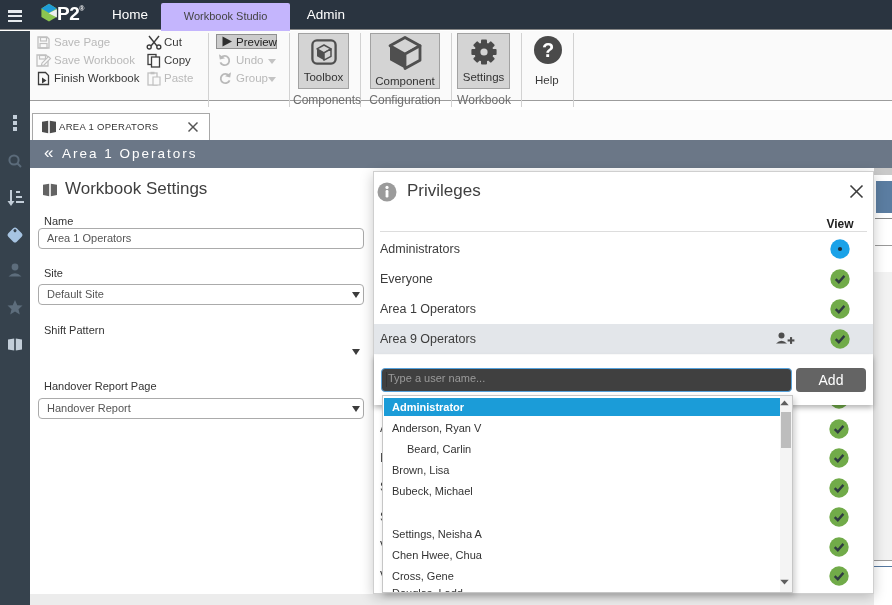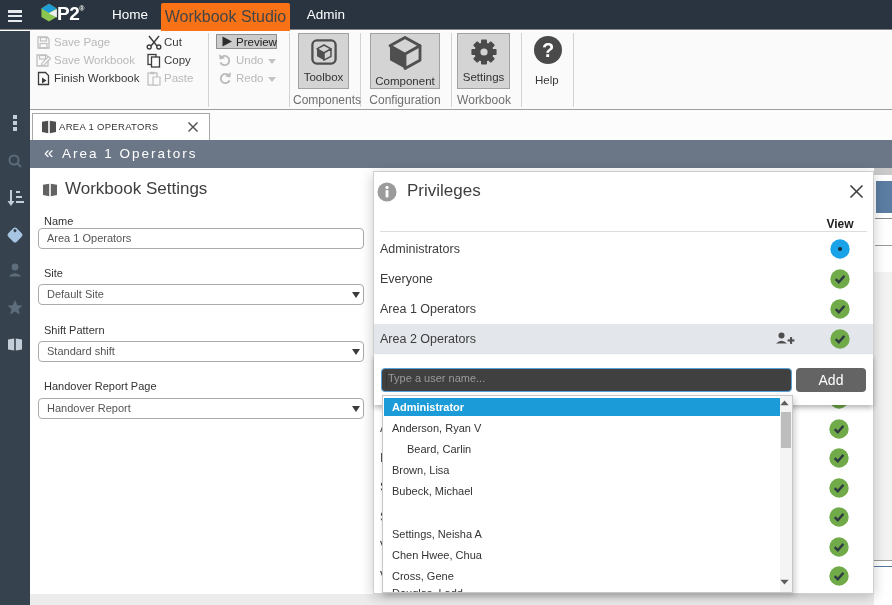--- a/index.html
+++ b/index.html
@@ -4,26 +4,26 @@
 <style>
   * { margin:0; padding:0; box-sizing:border-box; }
   html,body { width:892px; height:605px; overflow:hidden; background:#fff;
     font-family:"Liberation Sans", sans-serif; }
   .abs { position:absolute; }
   #stage { position:relative; width:892px; height:605px; }
   
   #topbar { left:0; top:0; width:892px; height:30px; background:#2a3440; border-bottom:1px solid #858585; }
   .hbar { position:absolute; left:8px; width:14px; height:2.5px; background:#e6eaee; }
   #navhome { left:102px; top:0; width:56px; height:30px; color:#fff; font-size:13.5px; line-height:29px; text-align:center; }
-  #navtab { left:161px; top:3px; width:129px; height:28px; background:#f97316; border-radius:2px 2px 0 0; color:#444; font-size:16px; line-height:27px; text-align:center; }
+  #navtab { left:161px; top:3px; width:129px; height:28px; background:#c4b5fd; border-radius:2px 2px 0 0; color:#444; font-size:11px; line-height:27px; text-align:center; }
   #navadmin { left:296px; top:0; width:60px; height:30px; color:#fff; font-size:13.5px; line-height:29px; text-align:center; }
   
   #sidebar { left:0; top:31px; width:30px; height:574px; background:#36424d; }
   
-  #ribbon { left:30px; top:31px; width:862px; height:79px; background:#fafafa; border-bottom:1px solid #9d9d9d; }
+  #ribbon { left:30px; top:31px; width:862px; height:70px; background:#fafafa; border-bottom:1px solid #9d9d9d; }
   .vsep { position:absolute; top:2px; width:1px; height:74px; background:#d2d2d2; }
   .rtxt { position:absolute; font-size:11.5px; color:#3a3a3a; white-space:nowrap; }
   .rdis { color:#b9b9b9; }
   .glabel { position:absolute; top:62px; font-size:12px; color:#6e6e6e; text-align:center; }
   .bigbtn { position:absolute; top:2px; height:56px; background:#d4d4d4; border:1px solid #a2a2a2; text-align:center; font-size:11.5px; color:#333; }
   .caret { position:absolute; width:0; height:0; border-left:4px solid transparent; border-right:4px solid transparent; border-top:5px solid #c3c3c3; }
   
   #tabbar { left:30px; top:110px; width:862px; height:30px; background:#fcfcfc; }
   #doctab { position:absolute; left:2px; top:3px; width:178px; height:27px; background:#fff; border:1px solid #a8a8a8; border-bottom:none; font-size:10px; color:#333; }
   
@@ -152,21 +152,21 @@
     <svg class="abs" style="left:188px;top:22px" width="14" height="14" viewBox="0 0 14 14">
       <path d="M 3.2 4.5 A 4.6 4.6 0 1 1 2.4 9.3" fill="none" stroke="#b9b9b9" stroke-width="1.8"></path>
       <polygon points="1,1.2 1.8,6.4 7,5.2" fill="#b9b9b9"></polygon>
     </svg>
     <div class="rtxt rdis" style="left:206px;top:23px">Undo</div>
     <div class="caret" style="left:238px;top:28px"></div>
     <svg class="abs" style="left:188px;top:40px" width="14" height="14" viewBox="0 0 14 14">
       <path d="M 10.8 4.5 A 4.6 4.6 0 1 0 11.6 9.3" fill="none" stroke="#b9b9b9" stroke-width="1.8"></path>
       <polygon points="13,1.2 12.2,6.4 7,5.2" fill="#b9b9b9"></polygon>
     </svg>
-    <div class="rtxt rdis" style="left:206px;top:41px">Redo</div>
+    <div class="rtxt rdis" style="left:206px;top:41px">Group</div>
     <div class="caret" style="left:238px;top:46px"></div>
 
     <div class="bigbtn" style="left:268px;width:51px;">
       <svg width="30" height="30" viewBox="0 0 30 30" style="margin-top:3px">
         <rect x="3.4" y="3.4" width="23.2" height="23.2" rx="4.5" fill="none" stroke="#4f4f4f" stroke-width="2.3"></rect>
         <polygon points="15,8 22,11.9 15,15.8 8,11.9" fill="#d4d4d4" stroke="#4f4f4f" stroke-width="1.5" stroke-linejoin="round"></polygon>
         <polygon points="8,11.9 15,15.8 15,23.2 8,19.3" fill="#4f4f4f"></polygon>
         <polygon points="22,11.9 15,15.8 15,23.2 22,19.3" fill="#d4d4d4" stroke="#4f4f4f" stroke-width="1.5" stroke-linejoin="round"></polygon>
       </svg>
       <div style="margin-top:2px">Toolbox</div>
@@ -251,21 +251,20 @@
     <div class="abs" style="left:35px;top:11px;font-size:17px;color:#3f3f3f;">Workbook Settings</div>
 
     <div class="flabel" style="left:14px;top:47px">Name</div>
     <div class="finput" style="top:60px">Area 1 Operators</div>
 
     <div class="flabel" style="left:14px;top:99px">Site</div>
     <div class="finput" style="top:116px">Default Site</div>
     <div class="selarr" style="left:322px;top:124px"></div>
 
     <div class="flabel" style="left:14px;top:156px">Shift Pattern</div>
-    <div class="finput" style="top:173px">Standard shift</div>
     <div class="selarr" style="left:322px;top:181px"></div>
 
     <div class="flabel" style="left:14px;top:212px">Handover Report Page</div>
     <div class="finput" style="top:230px">Handover Report</div>
     <div class="selarr" style="left:322px;top:238px"></div>
   </div>
 
   <div class="abs" id="dialog">
 
     <svg class="abs" style="left:3px;top:10px" width="20" height="20" viewBox="0 0 20 20">
@@ -298,21 +297,21 @@
         </svg>
     </div>
     <div class="prow" style="top:122px;">
         <span style="position:absolute;left:6px;top:8px">Area 1 Operators</span>
       <svg class="toggle" width="20" height="20" viewBox="0 0 20 20">
           <circle cx="10" cy="10" r="9.7" fill="#71ab49"></circle>
           <path d="M5.7 10.2 L8.8 13.2 L14.4 6.9" fill="none" stroke="#2f3b42" stroke-width="2.4"></path>
         </svg>
     </div>
     <div class="prow" style="top:152px;background:#e3e6ea;">
-        <span style="position:absolute;left:6px;top:8px">Area 2 Operators</span>
+        <span style="position:absolute;left:6px;top:8px">Area 9 Operators</span>
       <svg class="abs" style="left:401px;top:7px" width="21" height="17" viewBox="0 0 21 17">
         <circle cx="6.5" cy="4.6" r="3" fill="#4e4e4e"></circle>
         <path d="M 1 12.5 Q 6.5 6.8 12 12.5 L 1 12.5 Z" fill="#4e4e4e"></path>
         <rect x="12.6" y="8.4" width="6.8" height="2.1" fill="#4e4e4e"></rect>
         <rect x="15" y="6.1" width="2.1" height="6.8" fill="#4e4e4e"></rect>
       </svg>
       <svg class="toggle" width="20" height="20" viewBox="0 0 20 20">
           <circle cx="10" cy="10" r="9.7" fill="#71ab49"></circle>
           <path d="M5.7 10.2 L8.8 13.2 L14.4 6.9" fill="none" stroke="#2f3b42" stroke-width="2.4"></path>
         </svg>

